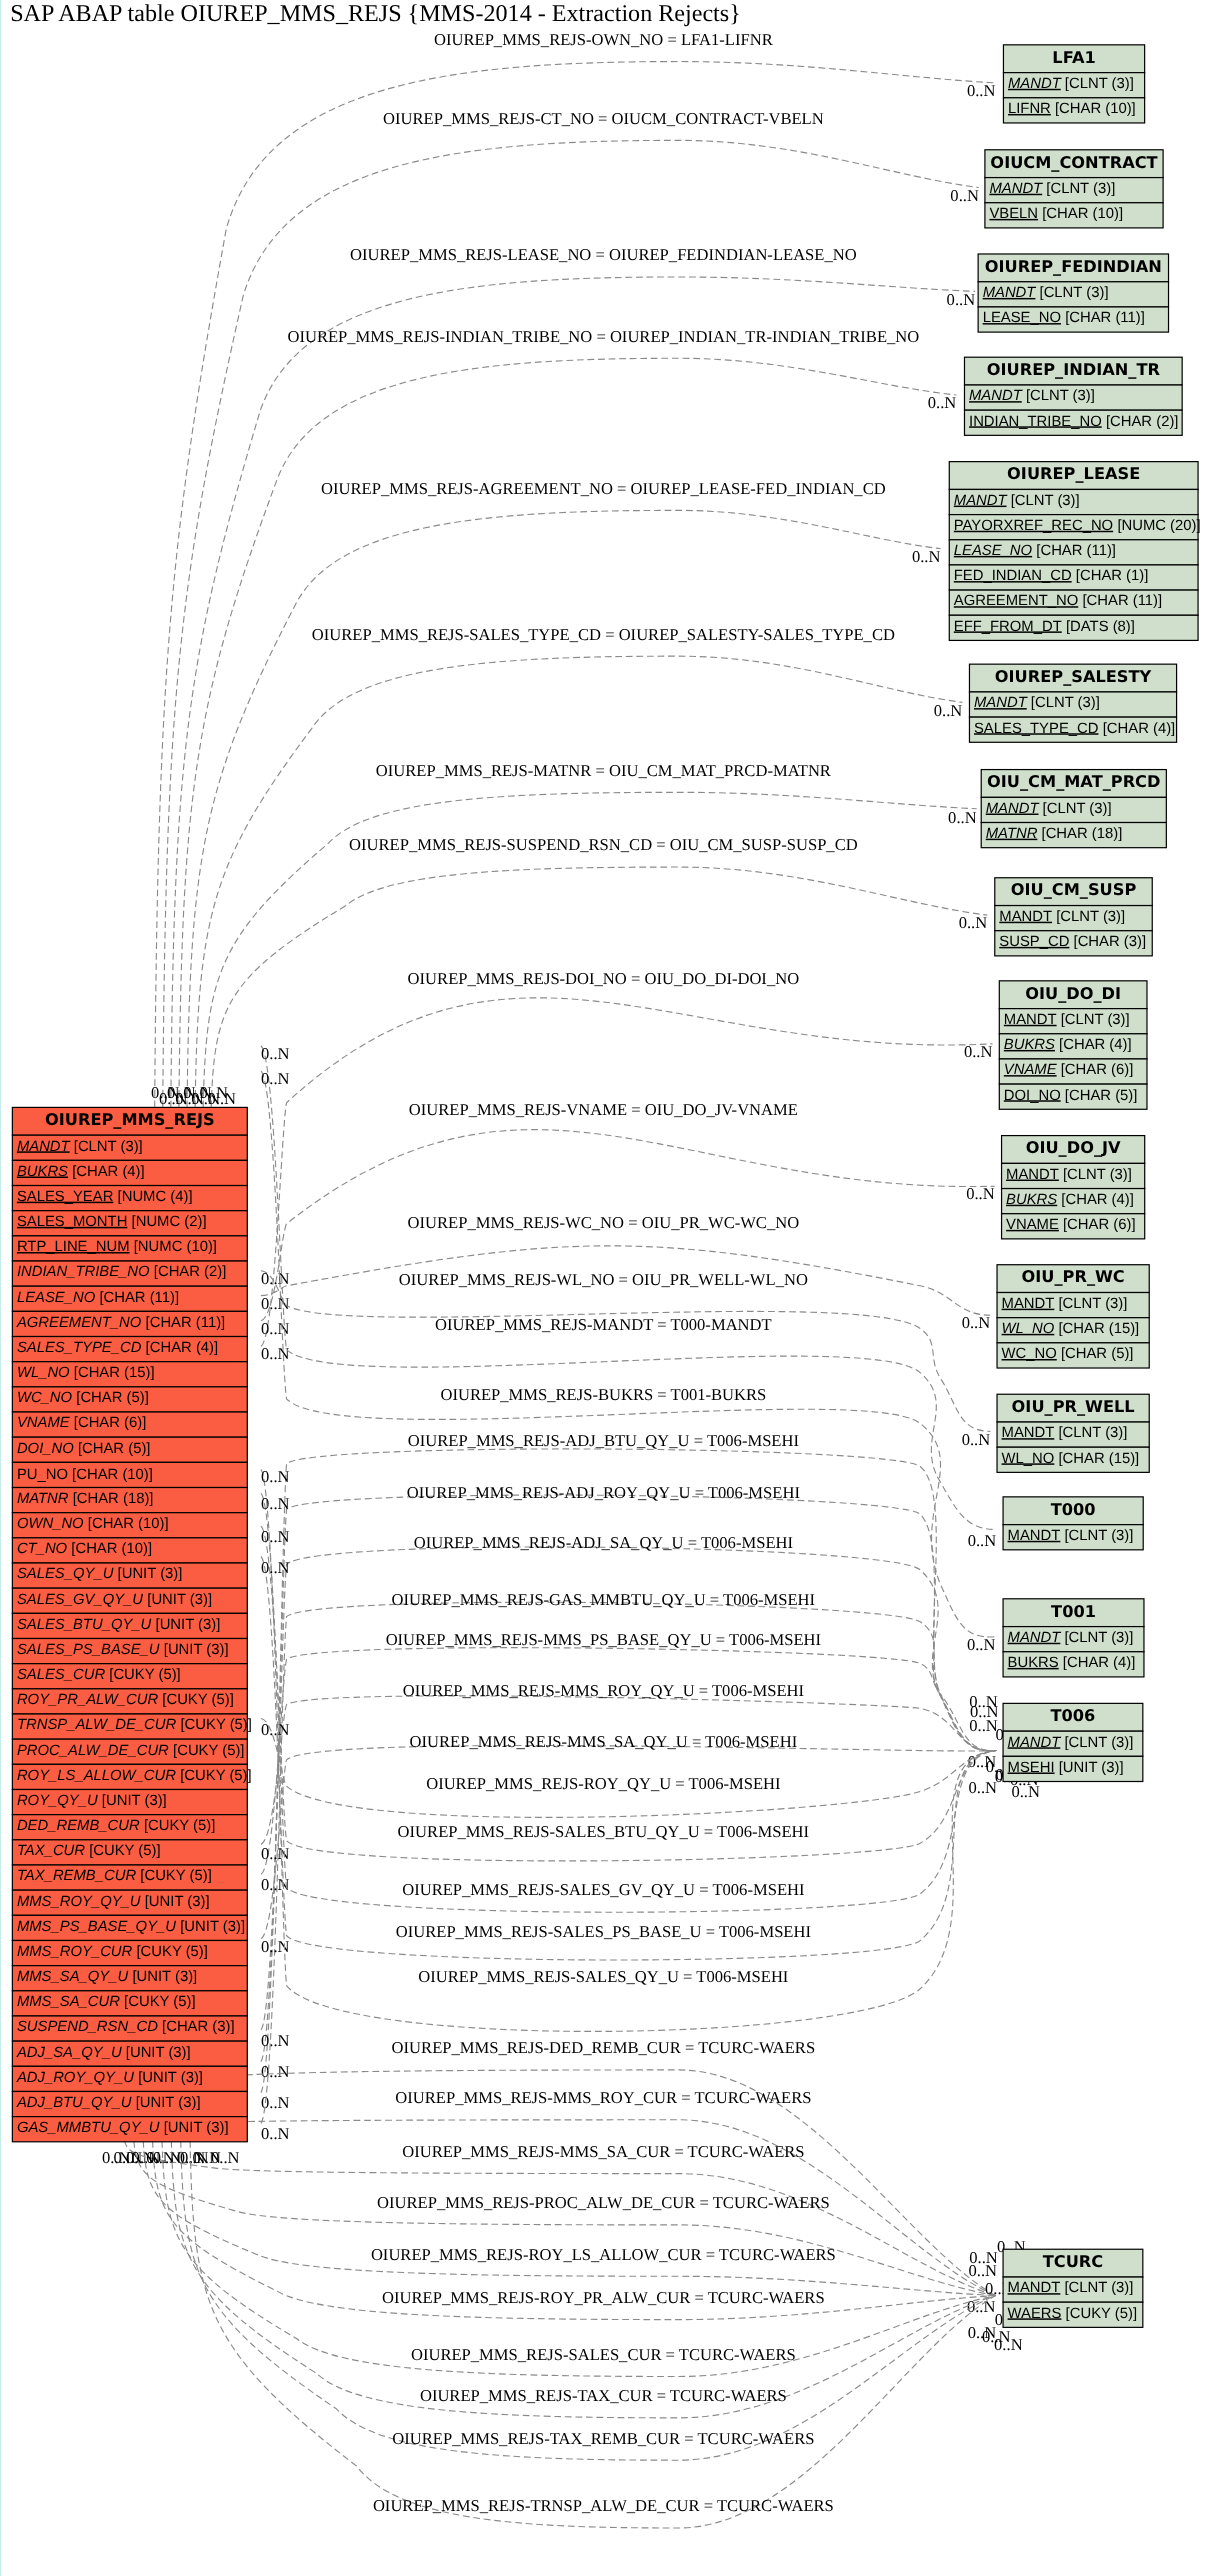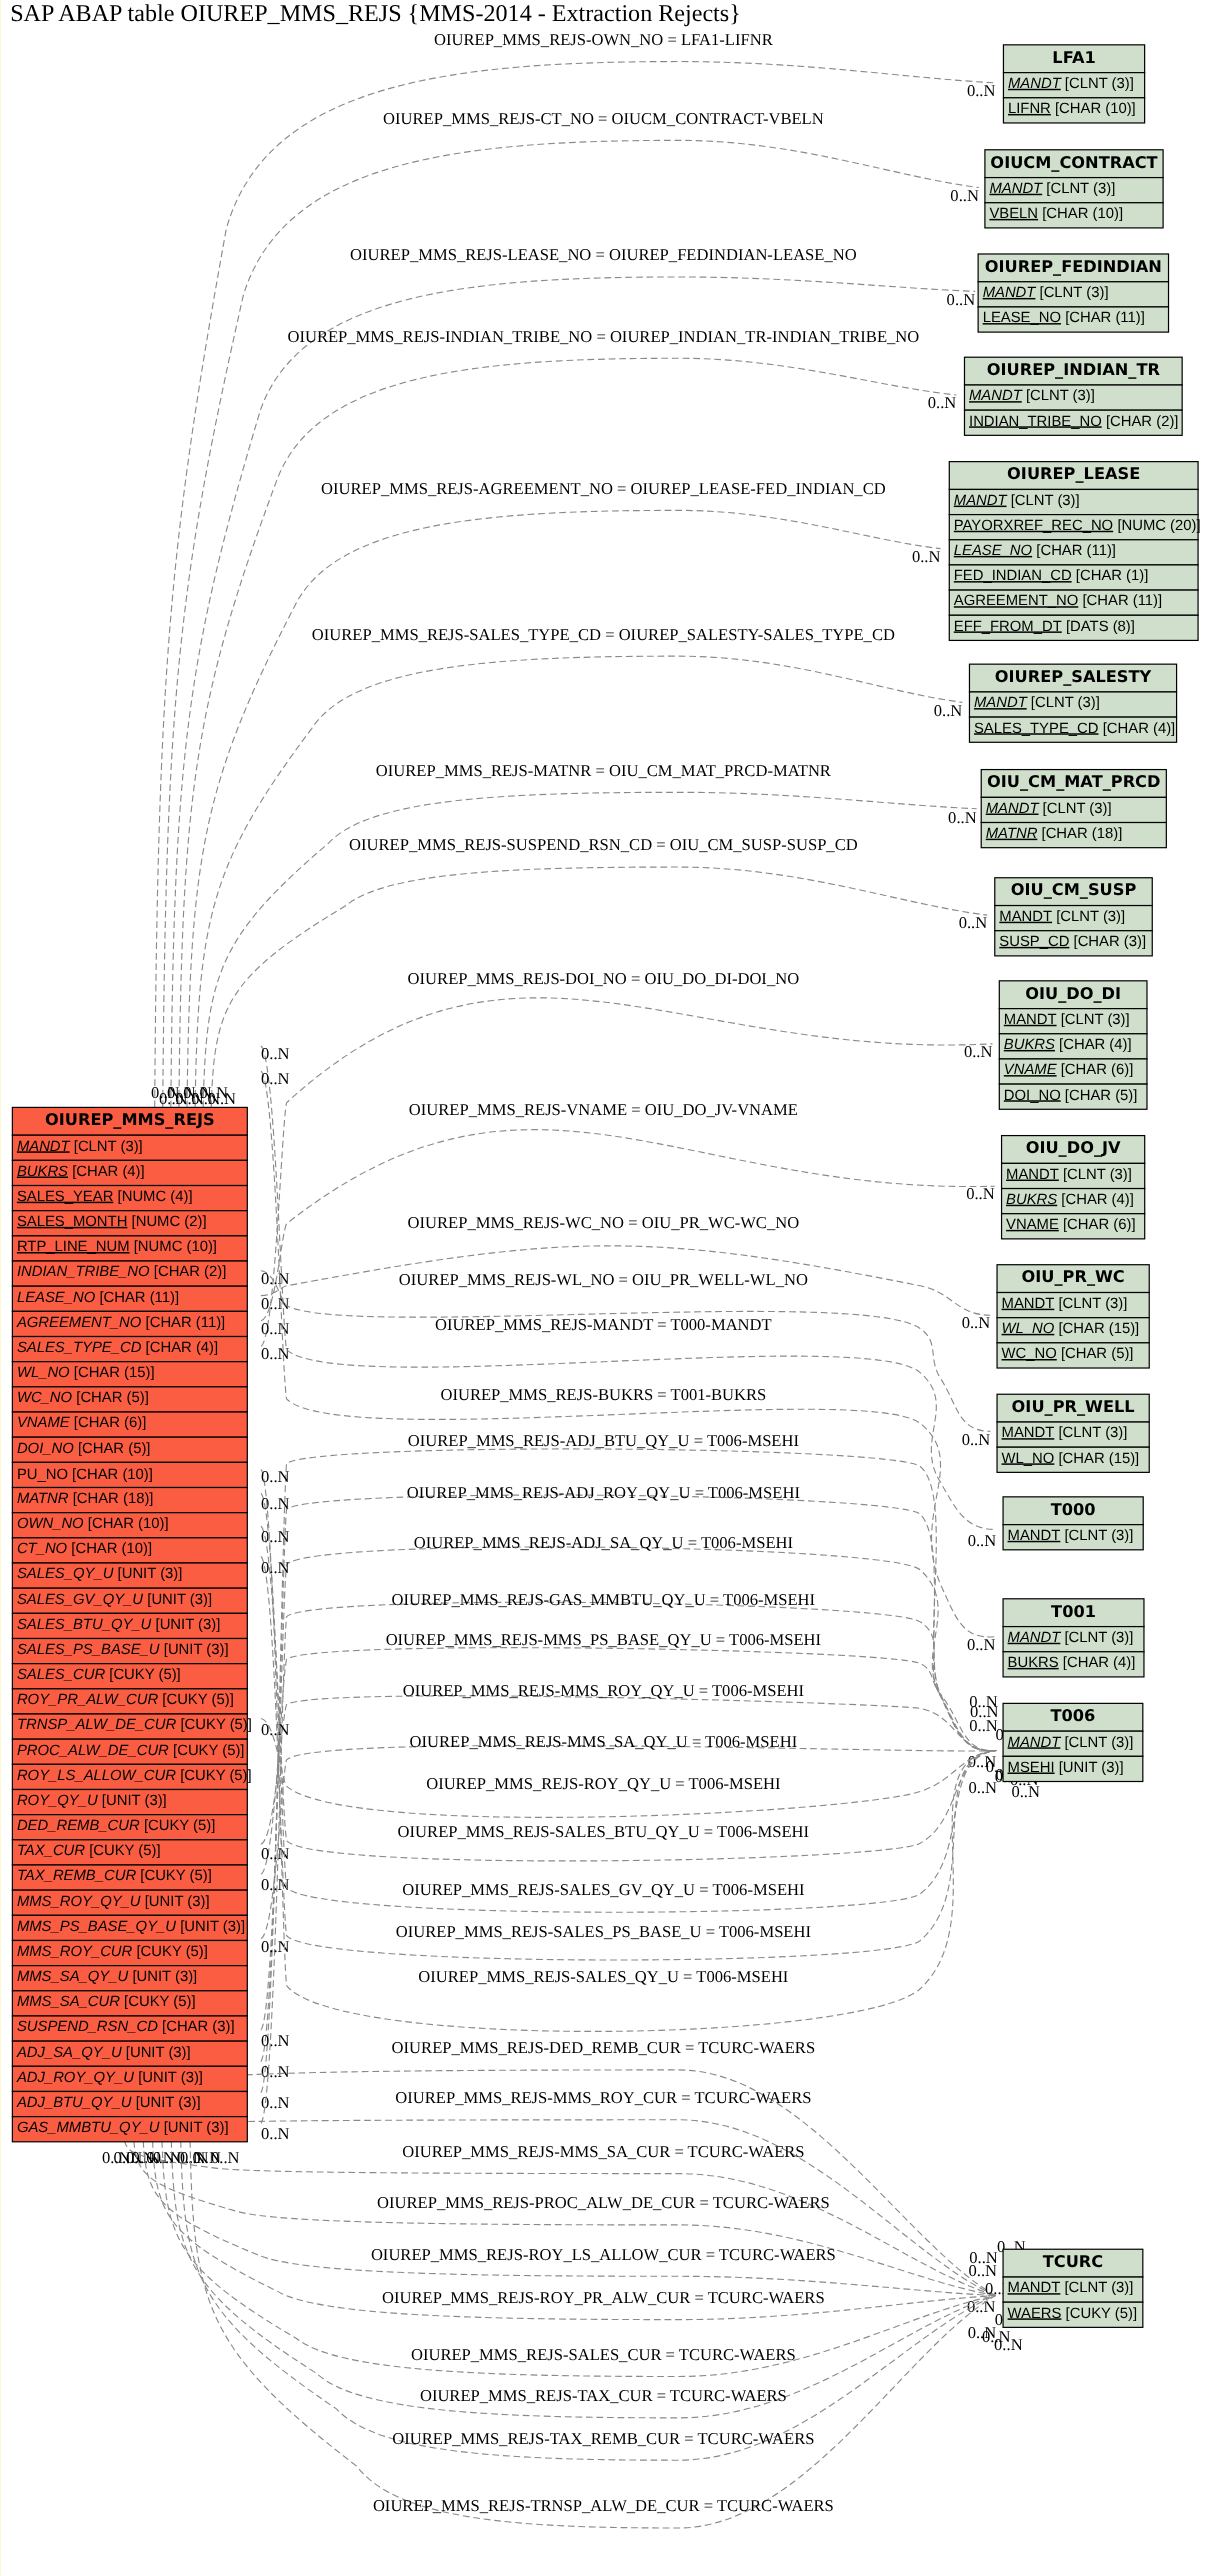--- a/index.html
+++ b/index.html
@@ -1,18 +1,18 @@
 <!DOCTYPE html>
 <html style="font-size:12px"><head>
 <meta charset="utf-8">
 <title>SAP ABAP table OIUREP_MMS_REJS</title>
 <style>
   html,body{margin:0;padding:0;background:#fff;}
   body{font-family:"Liberation Sans",sans-serif;-webkit-font-smoothing:antialiased;text-rendering:geometricPrecision;}
-  #canvas{position:relative;width:1209px;height:2576px;background:#fde047;overflow:hidden;}
+  #canvas{position:relative;width:1209px;height:2576px;background:#14b8a6;overflow:hidden;}
   #diagram{position:absolute;left:0;top:0;}
   .ttl{font-family:"Liberation Serif",serif;fill:#000;}
   .ent-cell{stroke:#000;stroke-width:1.6;}
   .ent-txt{font-family:"Liberation Sans",sans-serif;fill:#000;}
   .ent-hdr{font-weight:bold;font-family:"DejaVu Sans",sans-serif;}
   .fk{font-style:italic;}
   .pk{text-decoration:underline;}
   .rel-path{fill:none;stroke:#8a8a8a;stroke-width:1.5;stroke-dasharray:9,5;}
   .rel-lbl{font-family:"Liberation Serif",serif;fill:#000;}
   .card{font-family:"Liberation Serif",serif;fill:#000;}

